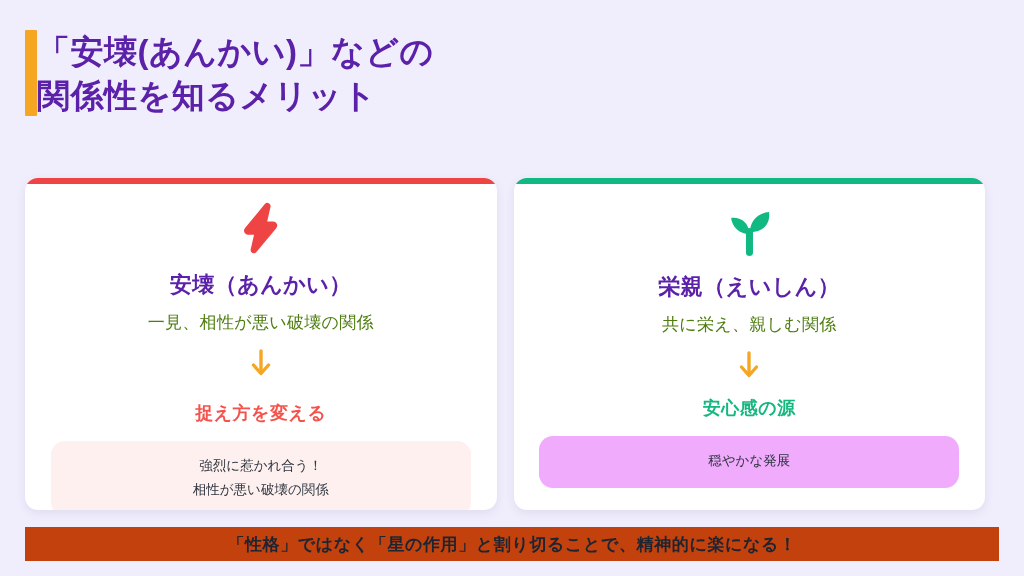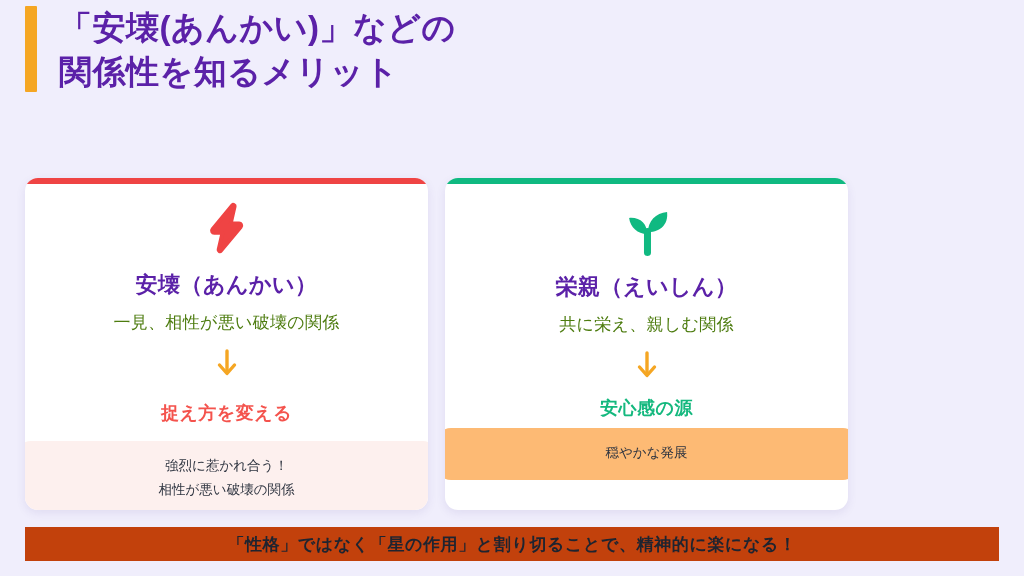--- a/index.html
+++ b/index.html
@@ -13,24 +13,23 @@
     font-family: "Liberation Sans", "DejaVu Sans", sans-serif;
     overflow: hidden;
     position: relative;
     -webkit-font-smoothing: antialiased;
   }
 
   
   .header {
     position: absolute;
     left: 25px;
-    top: 4px;
-    display: flex;
-    align-items: center;
-    gap: 22px;
+    top: 28px;
+    display: flex;
+    align-items: center;
   }
   .accent-bar {
     width: 12px;
     height: 86px;
     background: #F5A623;
     border-radius: 1px;
     flex: none;
   }
   .page-title {
     color: #5B21A8;
@@ -41,21 +40,21 @@
     white-space: pre-line;
     margin: 0;
     padding-top: 2px;
   }
 
   
   .cards {
     position: absolute;
     left: 25px;
     top: 178px;
-    width: 823px;
+    width: 960px;
     display: flex;
     gap: 17px;
   }
   .card {
     flex: 1 1 0;
     background: #FFFFFF;
     border-radius: 13px;
     box-shadow: 0 3px 10px rgba(80, 60, 150, 0.10);
     overflow: hidden;
     position: relative;
@@ -111,21 +110,21 @@
     width: 420px;
     border-radius: 14px;
     padding: 13px 10px 15px;
     box-sizing: border-box;
     text-align: center;
     font-size: 13.5px;
     color: #2E3440;
     line-height: 1.75;
   }
   .card-note.pink  { background: #FDF0EE; }
-  .card-note.mint  { background: #fdba74; margin-top: 8px; }
+  .card-note.mint  { background: #f0abfc; }
   .card-note .note-line { display: block; }
 
   
   .footer {
     position: absolute;
     left: 25px;
     top: 527px;
     width: 974px;
     height: 34px;
     background: #c2410c;

